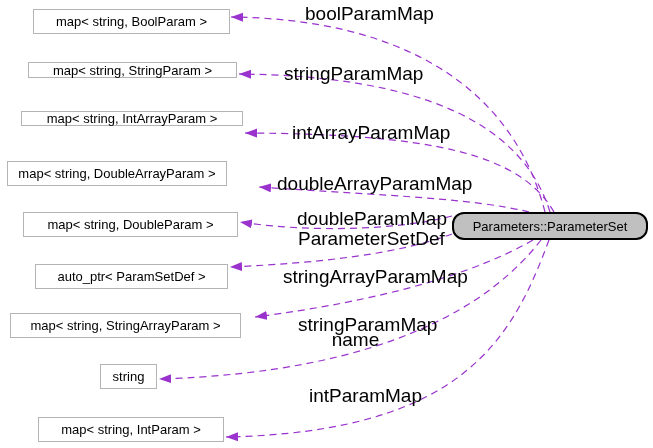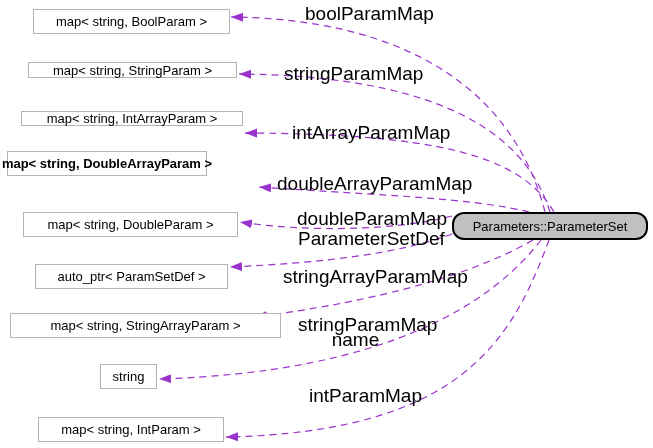--- a/index.html
+++ b/index.html
@@ -35,24 +35,24 @@
     border:2px solid var(--center-border);
   }
   .elabel{
     position:absolute;
     font-size:19px;line-height:15px;white-space:nowrap;
   }
   
   .n0{left:33px;top:9px;width:197px;height:25px;}
   .n1{left:28px;top:62px;width:209px;height:16px;}
   .n2{left:21px;top:111px;width:222px;height:15px;}
-  .n3{left:7px;top:151px;width:200px;height:25px;font-weight:bold;}
+  .n3{left:7px;top:161px;width:220px;height:25px;}
   .n4{left:23px;top:212px;width:215px;height:25px;}
   .n5{left:35px;top:264px;width:193px;height:25px;}
-  .n6{left:10px;top:313px;width:271px;height:25px;}
+  .n6{left:10px;top:313px;width:231px;height:25px;}
   .n7{left:100px;top:364px;width:57px;height:25px;}
   .n8{left:38px;top:417px;width:186px;height:25px;}
   .nc{left:452px;top:212px;width:196px;height:28px;border-radius:12px;}
   
   .l0{left:305px;top:6px;}
   .l1{left:284px;top:66px;text-align:center;}
   .l2{left:292px;top:125px;}
   .l3{left:277px;top:176px;}
   .l4{left:297px;top:211px;}
   .l5{left:298px;top:231px;}

